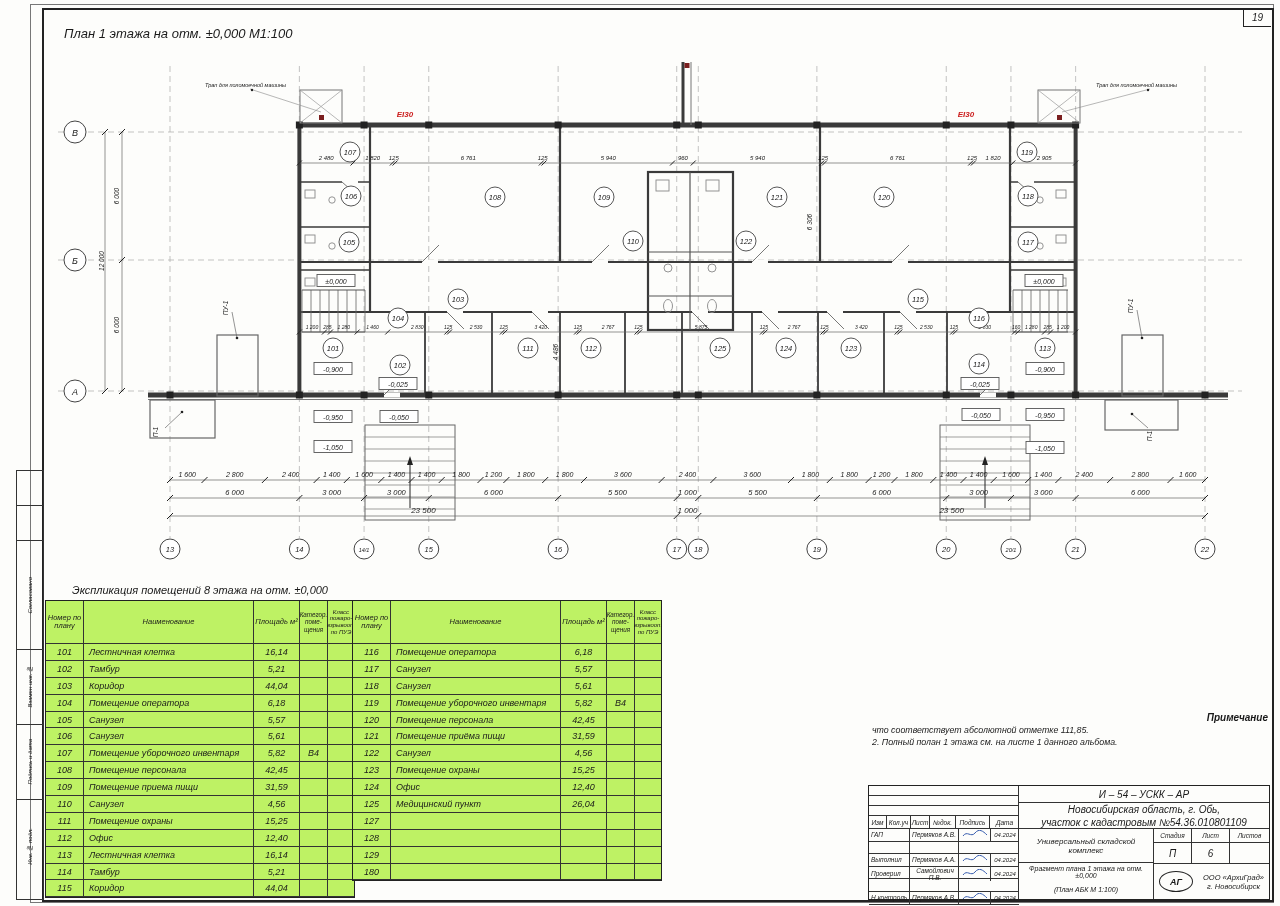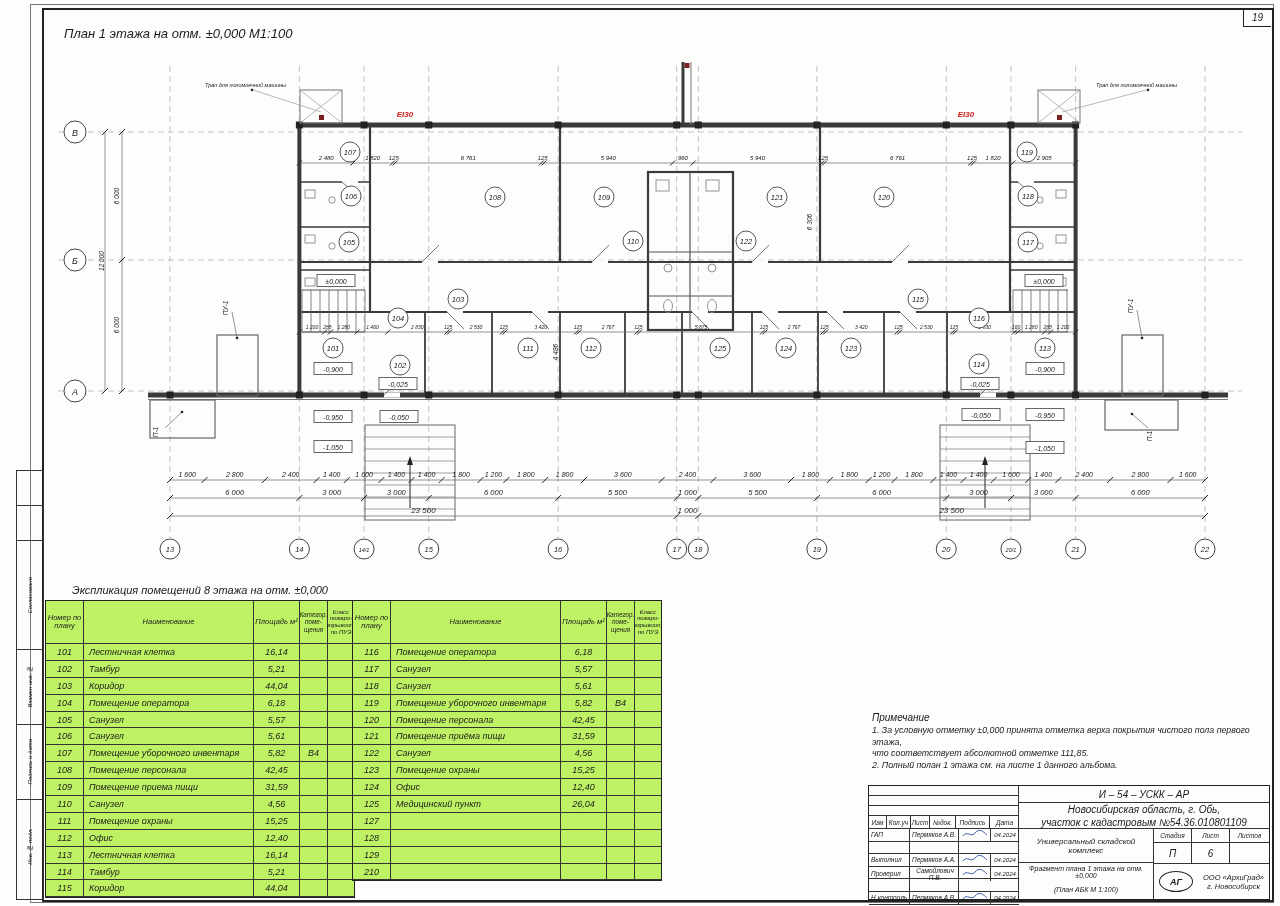--- a/index.html
+++ b/index.html
@@ -27,21 +27,21 @@
   .thead .c{border-right:1px solid #333;border-bottom:1.4px solid #333;font-style:italic;
             font-size:7.5px;line-height:1.12;display:flex;align-items:center;justify-content:center;
             text-align:center;height:42px;padding:0 1px;}
   .trow .c{border-right:1px solid #333;border-bottom:1px solid #333;font-style:italic;font-size:9px;
            height:15.9px;display:flex;align-items:center;overflow:hidden;white-space:nowrap;}
   .thead .c:last-child,.trow .c:last-child{border-right:none;}
   .c.num,.c.area,.c.cat,.c.cls{justify-content:center;}
   .c.name{padding-left:5px;}
   
   .notes{position:absolute;left:872px;top:712px;width:396px;font-style:italic;}
-  .notes-title{font-size:10px;font-weight:400;margin-bottom:2px;}
+  .notes-title{font-size:10px;font-weight:700;margin-bottom:2px;text-align:right;}
   .note-line{font-size:8.8px;line-height:1.32;}
   
   .tb{position:absolute;left:868px;top:785px;width:400px;height:113px;border:1.8px solid #222;
       background:#fdfdfb;font-style:italic;text-decoration:underline;}
   .abs{position:absolute;box-sizing:border-box;}
   .bb{border-bottom:1px solid #333;} .br{border-right:1px solid #333;}
   .cc{display:flex;align-items:center;justify-content:center;text-align:center;}
   .tb .small{font-size:6.5px;} 
   .sig-cell svg{display:block;}
 </style>
@@ -760,34 +760,33 @@
           <div class="c cls"></div>
         </div>
         <div class="trow">
           <div class="c num">129</div>
           <div class="c name"></div>
           <div class="c area"></div>
           <div class="c cat"></div>
           <div class="c cls"></div>
         </div>
         <div class="trow">
-          <div class="c num">210</div>
+          <div class="c num">180</div>
           <div class="c name"></div>
           <div class="c area"></div>
           <div class="c cat"></div>
           <div class="c cls"></div>
         </div>
       </div>
   </div>
 
   <div class="notes">
     <div class="notes-title">Примечание</div>
     <div>
 
-    <div class="note-line">1.  За условную отметку ±0,000 принята отметка верха покрытия чистого пола первого этажа,</div>
         <div class="note-line">     что соответствует абсолютной отметке 111,85.</div>
         <div class="note-line">2.  Полный полан 1 этажа см. на листе 1 данного альбома.</div>
       </div>
   </div>
 
   <div class="tb">
 
     <div class="abs br" style="left:0;top:0;width:150px;height:113px">
       <div class="abs bb" style="left:0;top:0;width:150px;height:10px"></div>
       <div class="abs bb" style="left:0;top:10px;width:150px;height:10px"></div>

